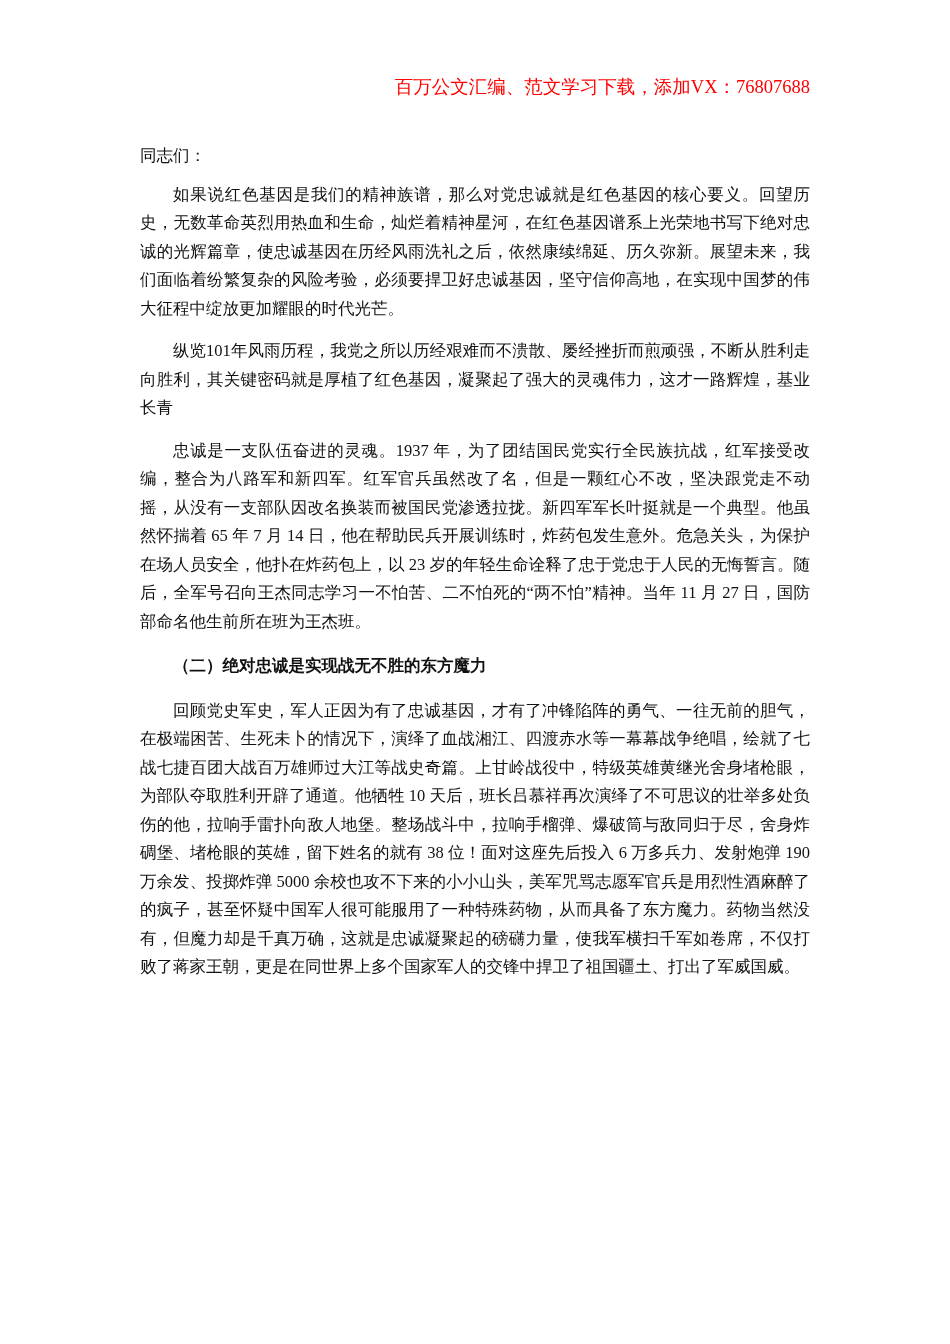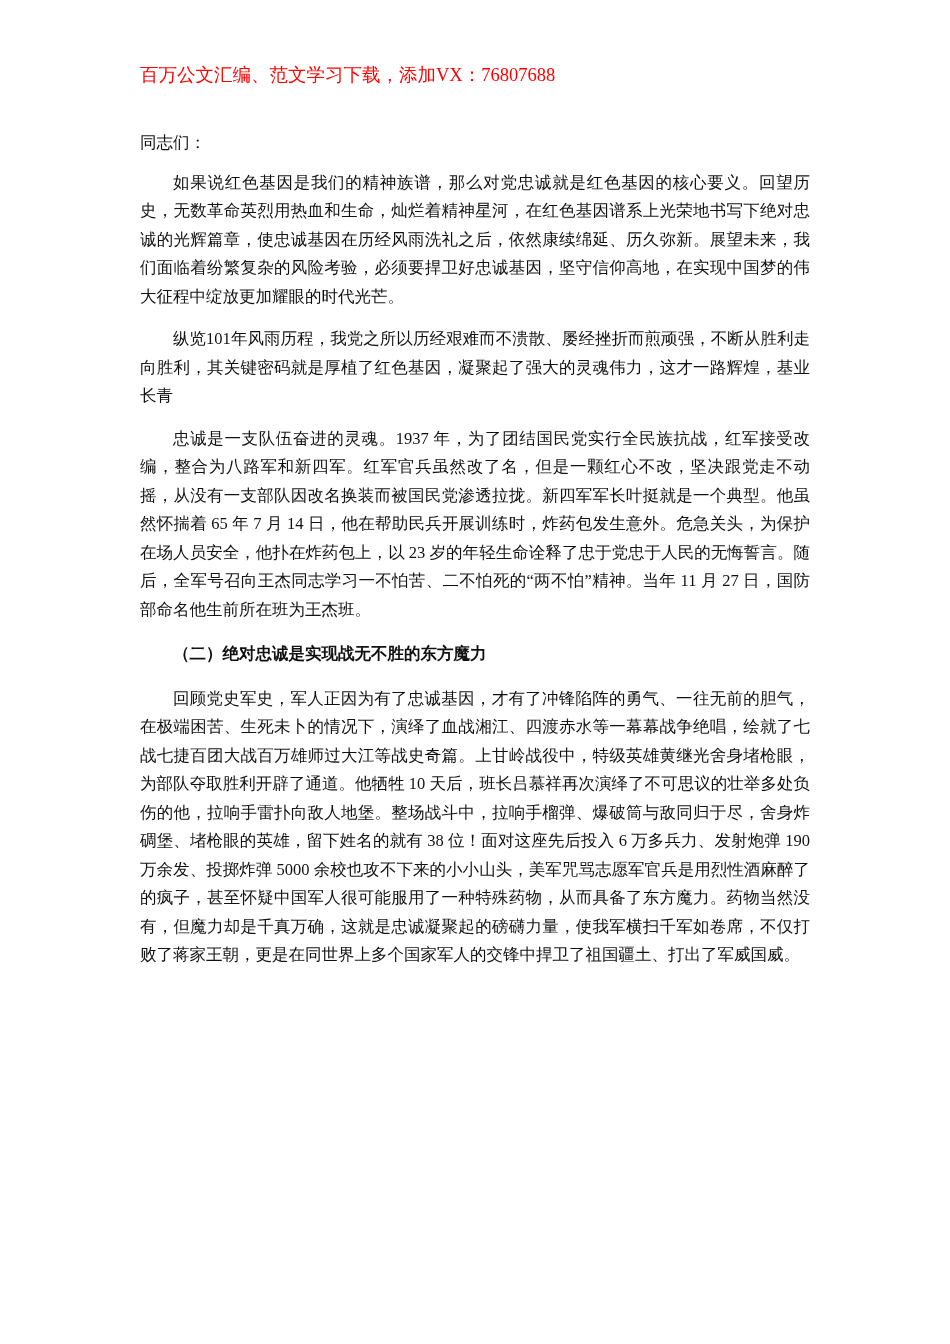--- a/index.html
+++ b/index.html
@@ -15,37 +15,36 @@
     box-sizing: border-box;
   }
   .page {
     width: 950px;
     min-height: 1344px;
     box-sizing: border-box;
     padding: 62px 140px 80px 140px;
     background: #ffffff;
   }
   .promo-header {
-    text-align: left;
+    text-align: right;
     font-size: 18.5px;
     line-height: 26px;
-    margin: 0 0 42px 0;
+    margin: 12px 0 42px 0;
     font-weight: 400;
   }
   .doc-body p {
     font-size: 16.5px;
     line-height: 28.5px;
     text-align: justify;
     margin: 0 0 14px 0;
     word-break: break-all;
   }
   .doc-body p.salutation {
     text-indent: 0;
     margin-bottom: 0;
-    font-family: Liberation Mono, monospace;
   }
   .doc-body p.paragraph {
     text-indent: 2em;
     margin-top: 10px;
   }
   .doc-body p.heading {
     text-indent: 2em;
     font-weight: bold;
     margin: 16px 0 16px 0;
   }

